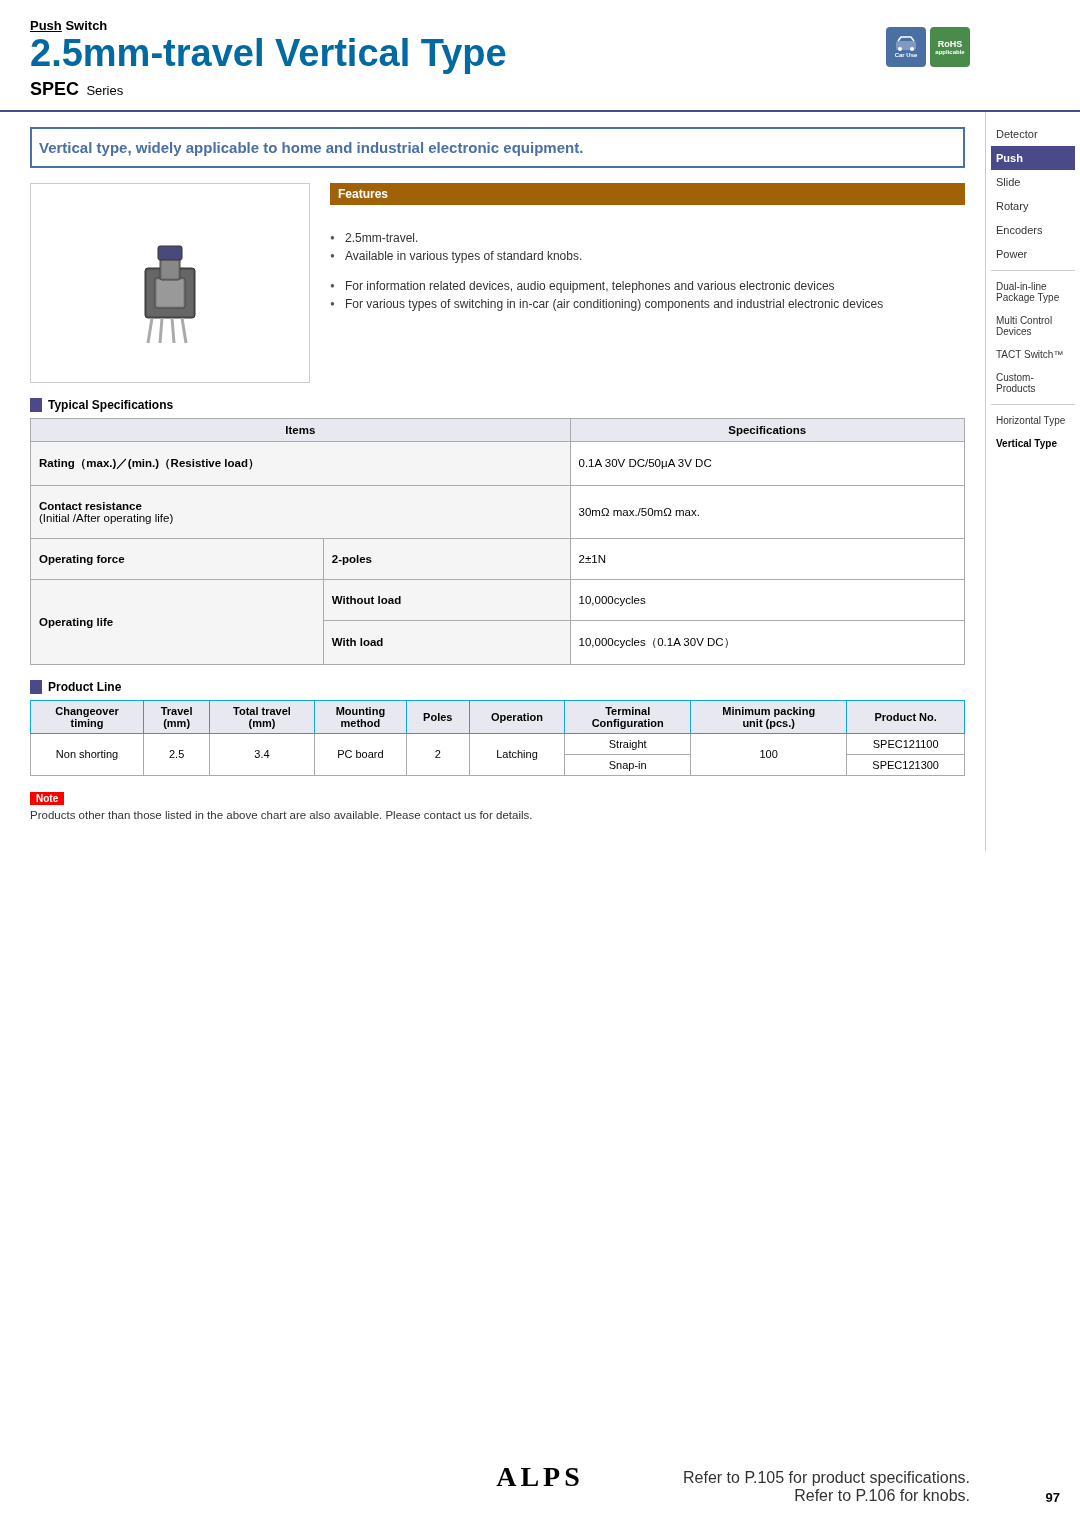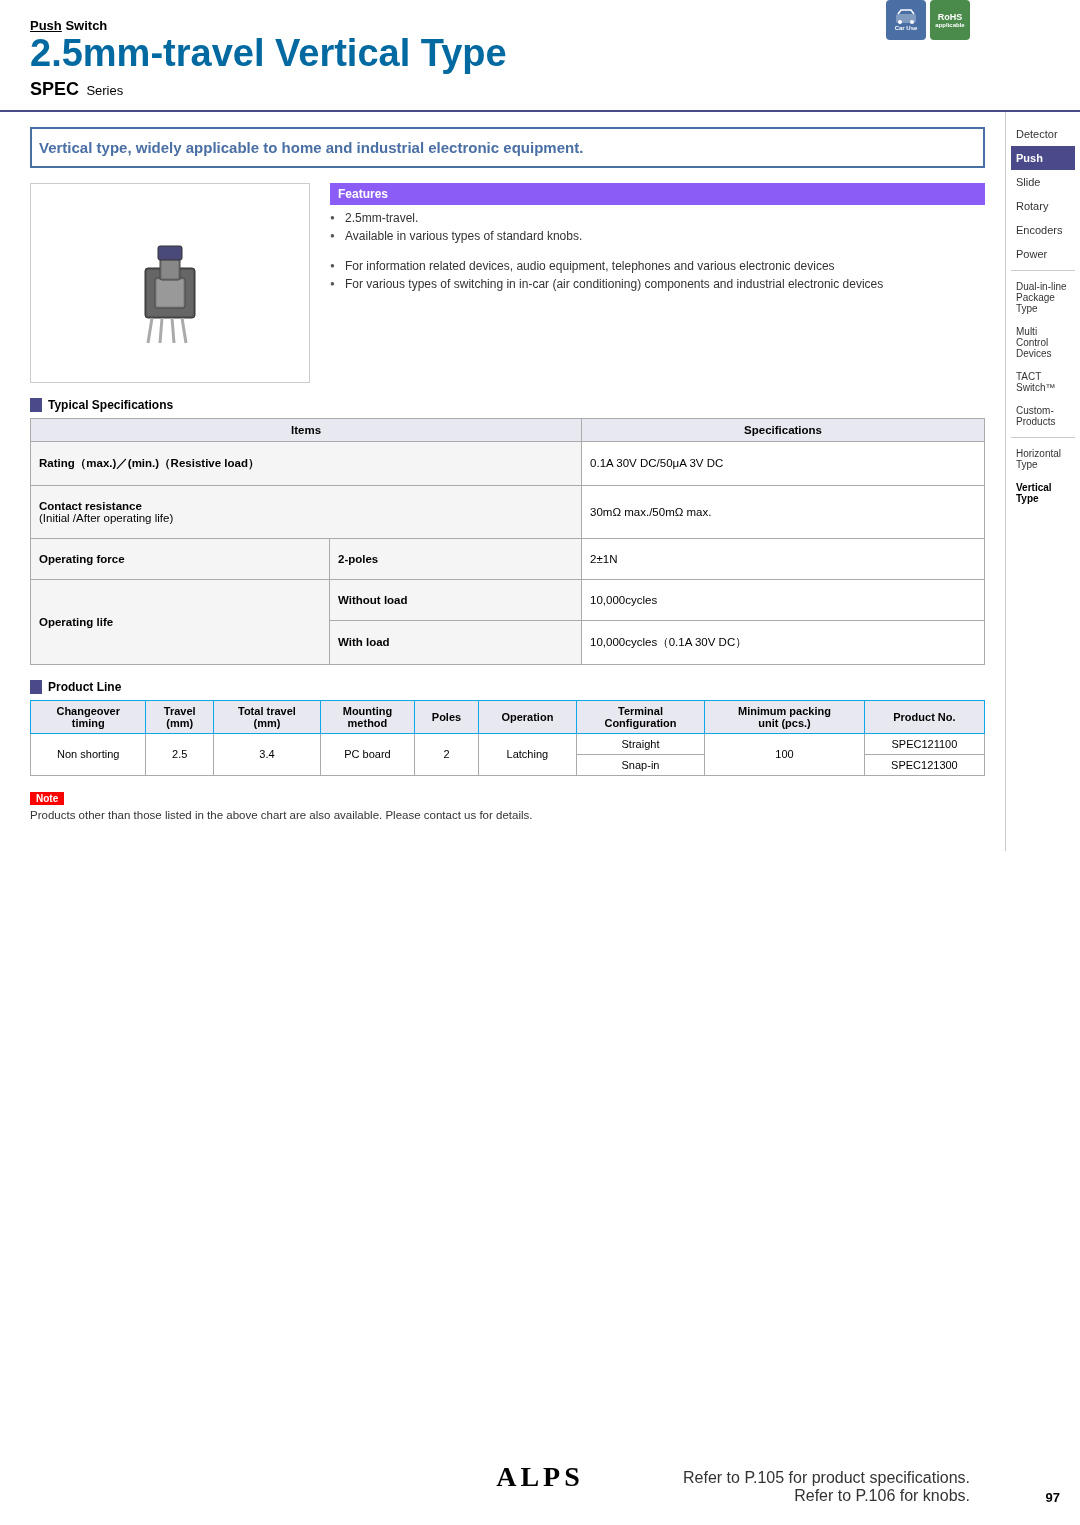--- a/index.html
+++ b/index.html
@@ -20,21 +20,21 @@
       border-bottom: 2px solid #4a4a8a;
     }
     .header-title {
       font-size: 38px;
       font-weight: bold;
       color: #0369a1;
       line-height: 1.1;
     }
     .badges {
       position: absolute;
-      top: 0;
+      top: 27px;
       right: 110px;
       display: flex;
       gap: 4px;
     }
     .badge {
       display: flex;
       flex-direction: column;
       align-items: center;
       justify-content: center;
       width: 40px;
@@ -60,21 +60,21 @@
     }
 
     
     .content-area {
       flex: 1;
       padding: 15px 20px 20px 30px;
     }
 
     
     .sidebar {
-      width: 75px;
+      width: 95px;
       border-left: 1px solid #ccc;
       padding: 10px 5px;
       font-size: 11px;
     }
     .sidebar-item {
       padding: 6px 5px;
       cursor: pointer;
       color: #333;
       font-size: 11px;
     }
@@ -122,26 +122,26 @@
       width: 260px;
       height: 180px;
       display: flex;
       align-items: center;
       justify-content: center;
     }
     .features-apps-content {
       flex: 1;
     }
     .section-header {
-      background: #8b5cf6;
+      background: #a16207;
       color: #fff;
       font-weight: bold;
       font-size: 12px;
       padding: 4px 8px;
-      margin-bottom: 4px;
+      margin-bottom: 24px;
     }
     .bullet-list {
       list-style: none;
       margin-bottom: 12px;
     }
     .bullet-list li {
       padding: 2px 0 2px 15px;
       position: relative;
       font-size: 12px;
       color: #333;

